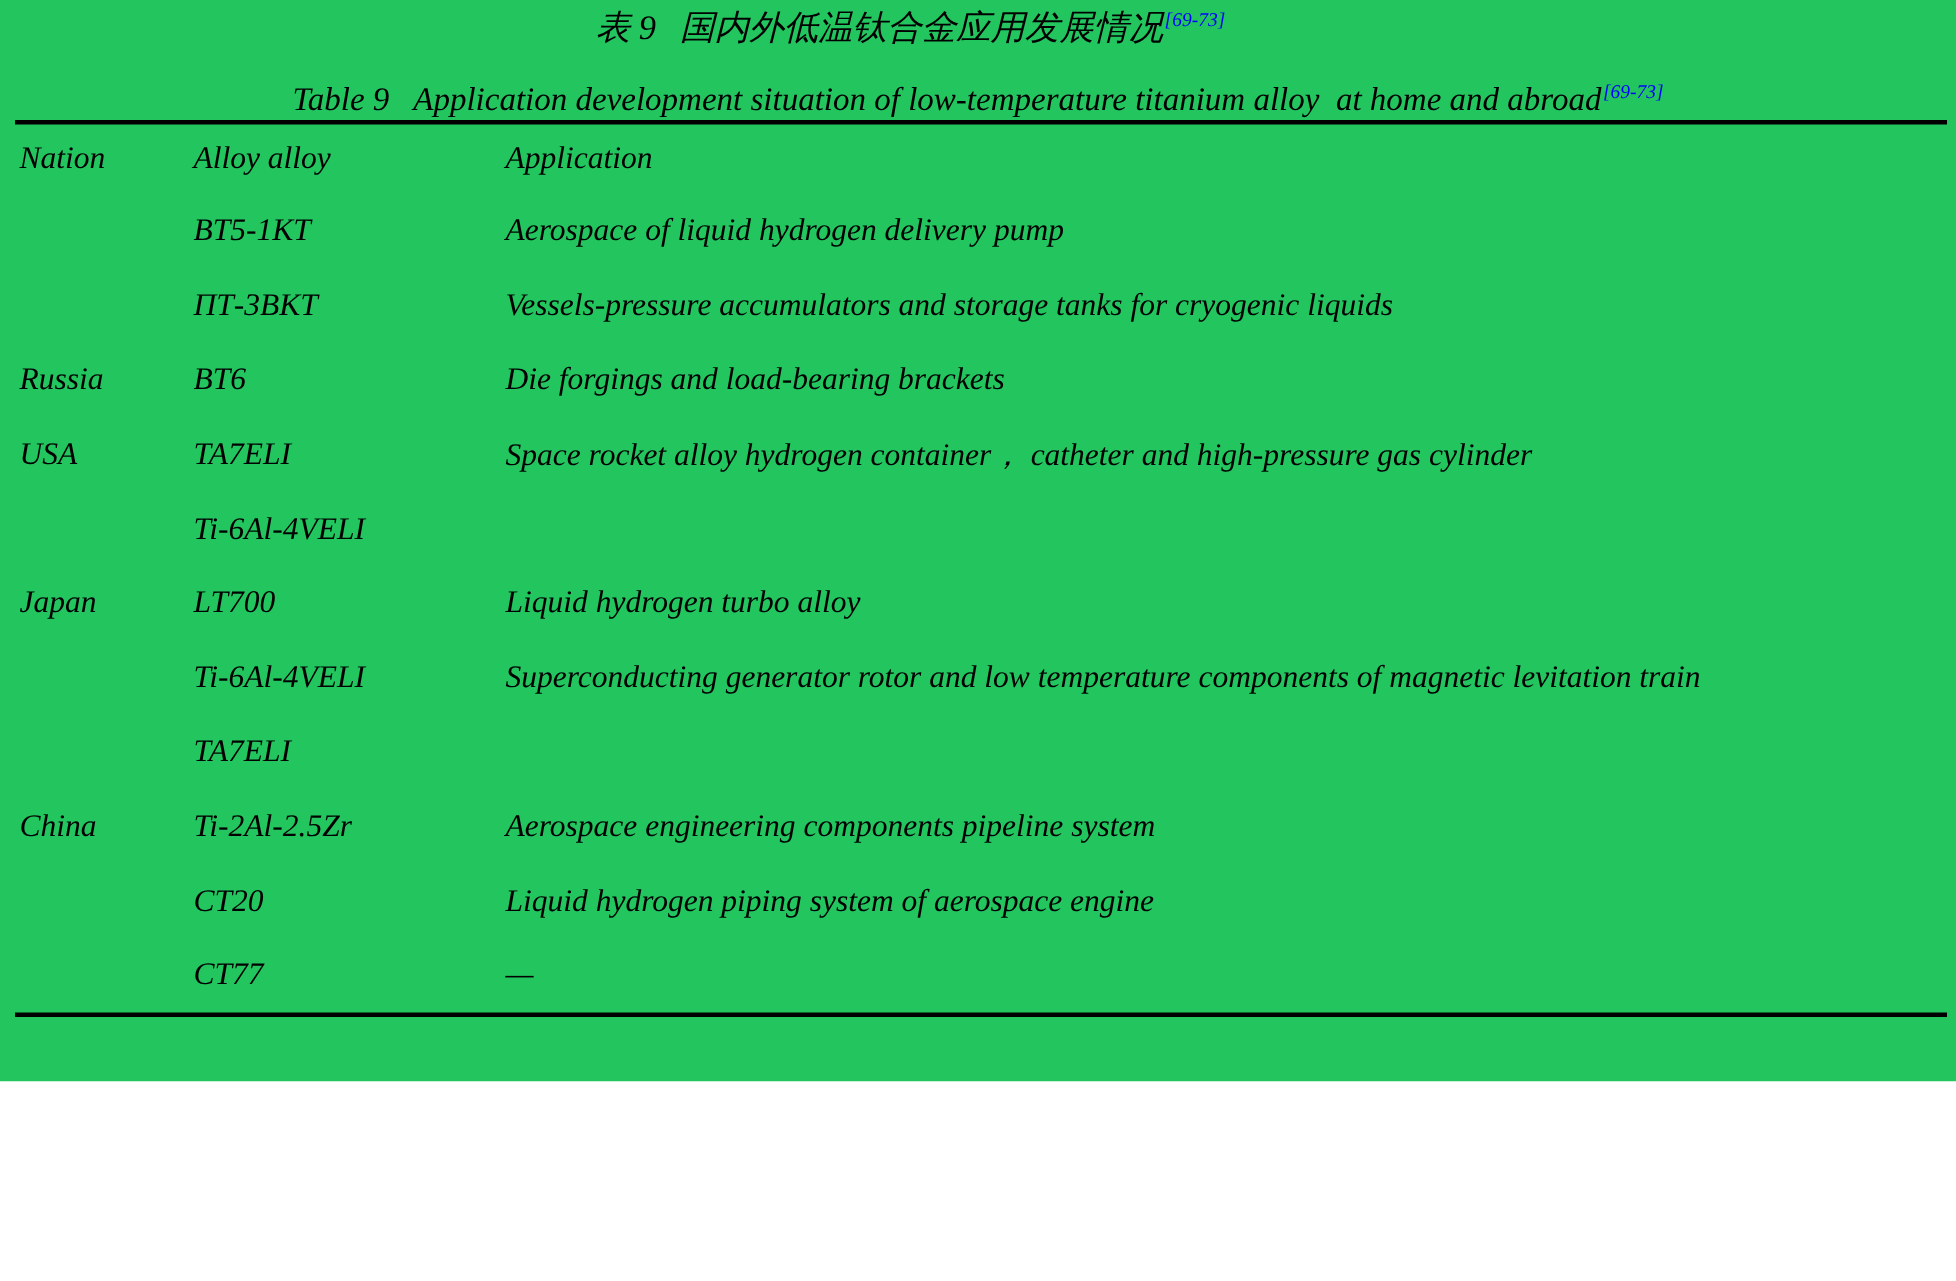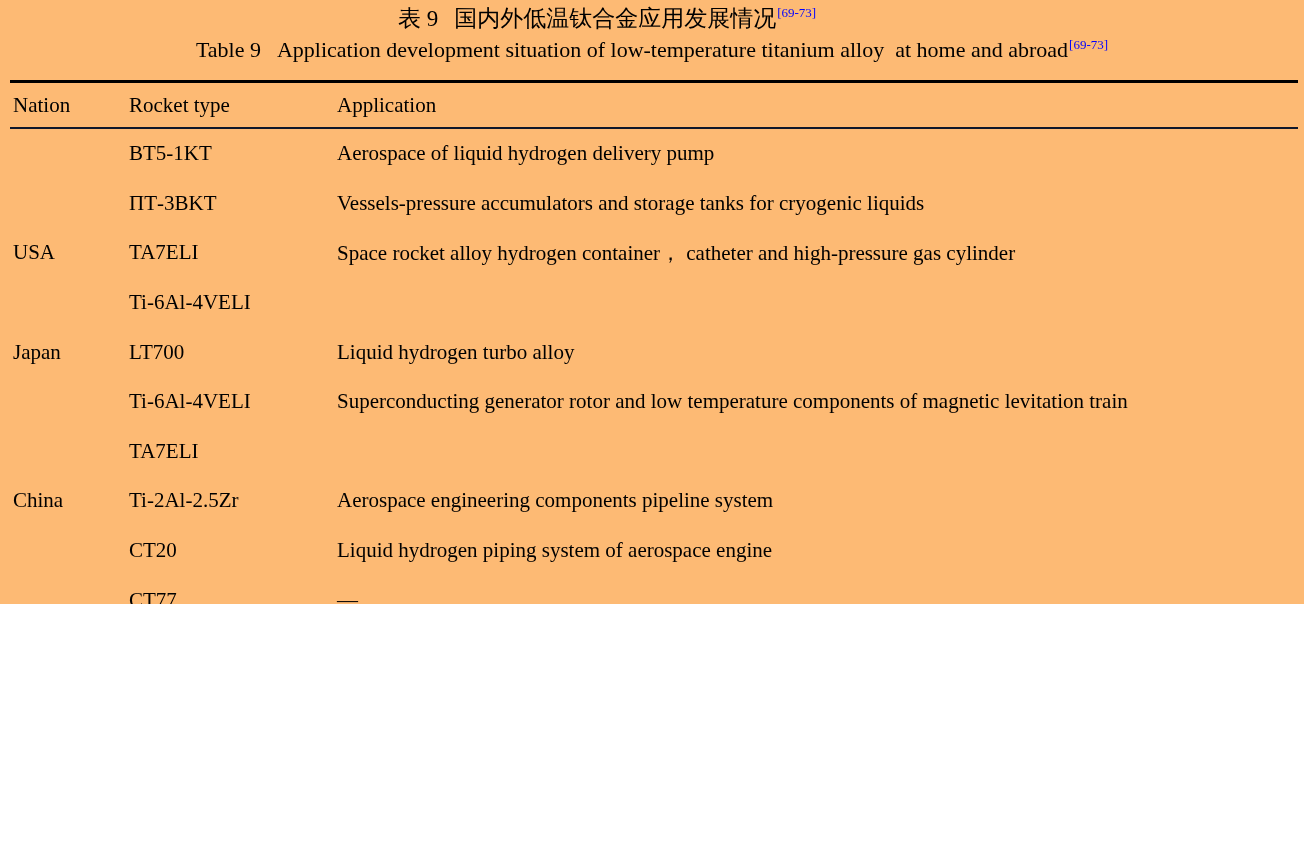--- a/index.html
+++ b/index.html
@@ -3,39 +3,40 @@
 <meta charset="utf-8">
 <style>
   html, body {
     margin: 0;
     padding: 0;
     background: #ffffff;
   }
   .page {
     position: relative;
     width: 1304px;
-    height: 604px;
-    background: #fdba74;
+    height: 721px;
+    background: #22c55e;
     color: #000000;
     font-family: "Liberation Serif", "DejaVu Serif", serif;
     overflow: hidden;
+    font-style: italic;
   }
   .title-cn {
     position: absolute;
     top: 5px;
     left: 0;
     width: 1304px;
     text-align: center;
     font-size: 23px;
     line-height: 28px;
     transform: translateX(-45px);
   }
   .title-en {
     position: absolute;
-    top: 36px;
+    top: 52px;
     left: 0;
     width: 1304px;
     text-align: center;
     font-size: 22px;
     line-height: 28px;
   }
   .title-label { margin-right: 16px; }
   .title-text  { white-space: pre-wrap; }
   sup.ref {
     font-size: 13px;
@@ -52,21 +53,21 @@
     border-collapse: collapse;
     border-top: 3px solid #000000;
     border-bottom: 3px solid #000000;
     font-size: 21px;
   }
   table.data th {
     font-weight: normal;
     text-align: left;
     vertical-align: middle;
     height: 42px;
-    border-bottom: 2px solid #0f172a;
+    border-bottom: 2px solid #22c55e;
   }
   table.data td {
     vertical-align: middle;
     height: 47.6px;
     white-space: nowrap;
     overflow: hidden;
   }
   .col-nation { padding-left: 3px; }
 </style>
 </head>
@@ -84,34 +85,39 @@
 
   <table class="data">
     <colgroup>
       <col style="width:118px">
       <col style="width:208px">
       <col>
     </colgroup>
     <thead>
       <tr>
         <th class="col-nation">Nation</th>
-        <th>Rocket type</th>
+        <th>Alloy alloy</th>
         <th>Application</th>
       </tr>
     </thead>
     <tbody>
       <tr>
         <td class="col-nation"></td>
         <td>BT5-1KT</td>
         <td>Aerospace of liquid hydrogen delivery pump</td>
       </tr>
       <tr>
         <td class="col-nation"></td>
         <td>ПТ-3BKT</td>
         <td>Vessels-pressure accumulators and storage tanks for cryogenic liquids</td>
+      </tr>
+      <tr>
+        <td class="col-nation">Russia</td>
+        <td>BT6</td>
+        <td>Die forgings and load-bearing brackets</td>
       </tr>
       <tr>
         <td class="col-nation">USA</td>
         <td>TA7ELI</td>
         <td>Space rocket alloy hydrogen container， catheter and high-pressure gas cylinder</td>
       </tr>
       <tr>
         <td class="col-nation"></td>
         <td>Ti-6Al-4VELI</td>
         <td></td>

